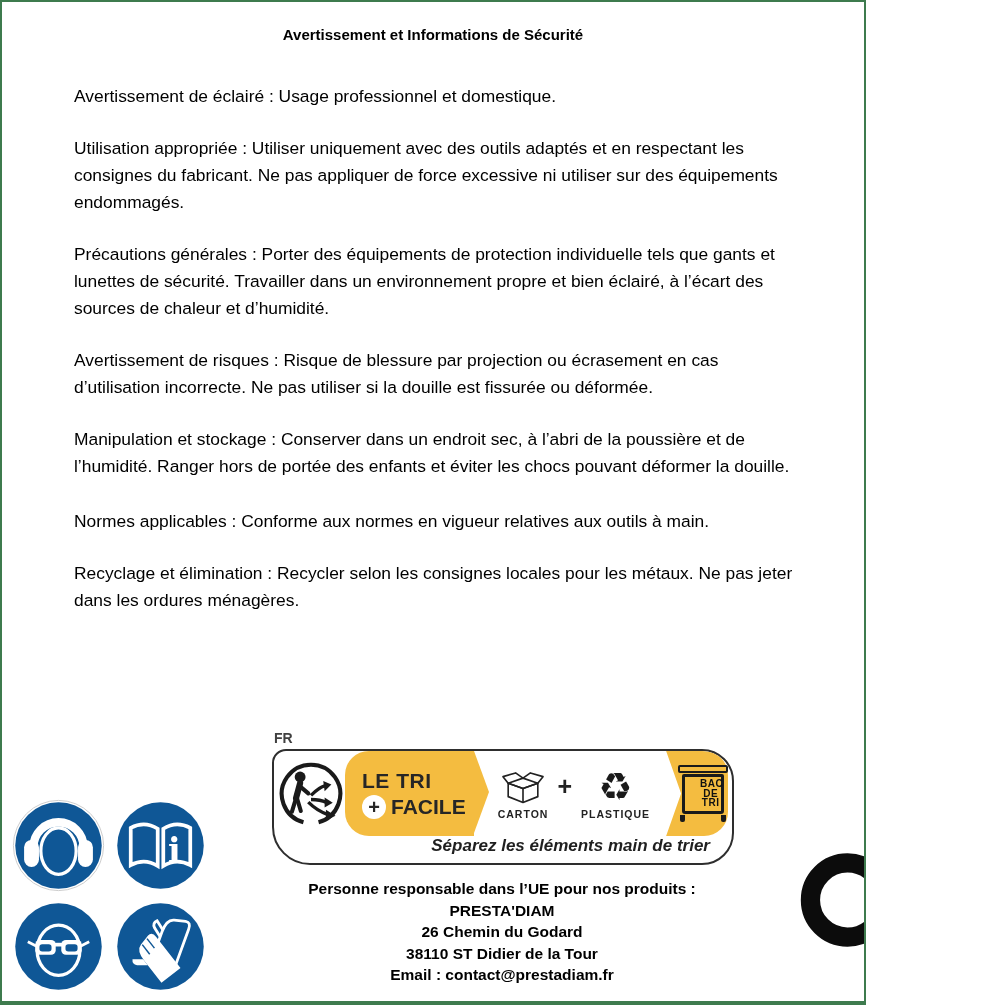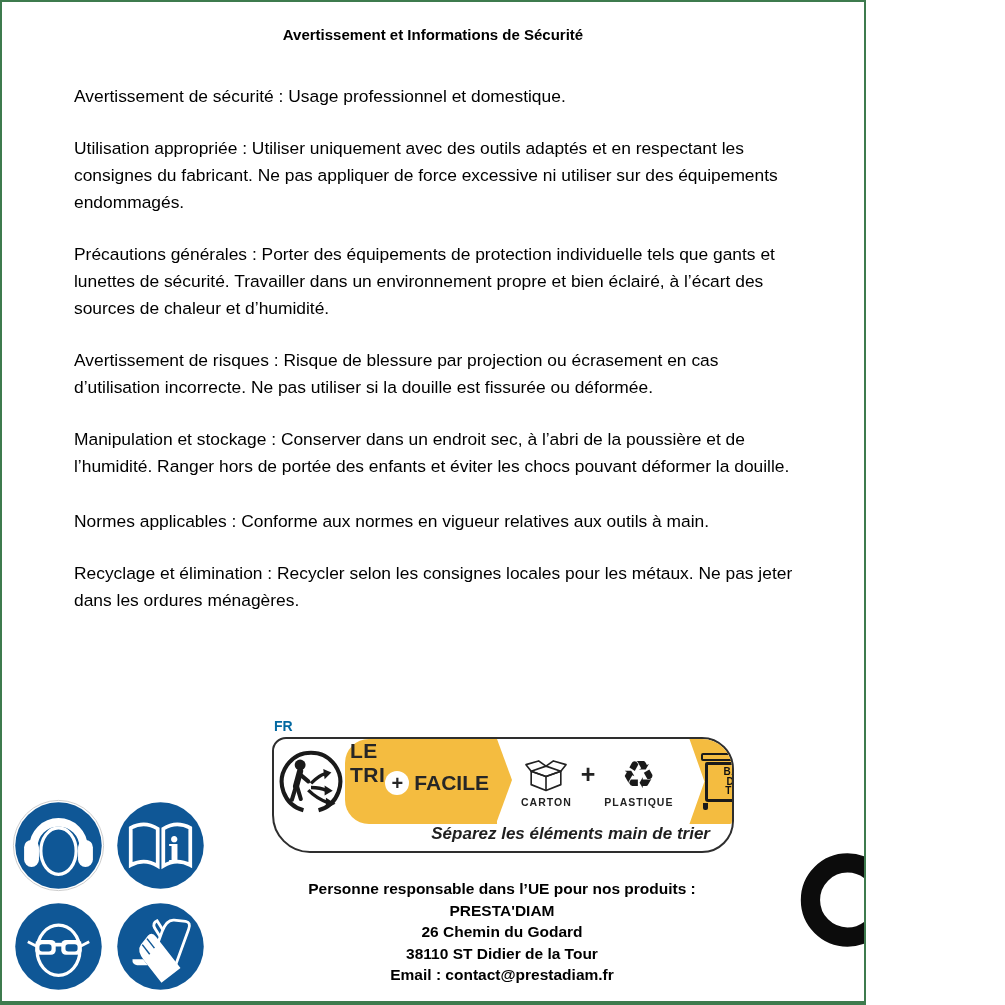--- a/index.html
+++ b/index.html
@@ -18,34 +18,34 @@
 
   
   .picto-grid {
     position:absolute; left:10px; top:797px;
     display:grid; grid-template-columns:93px 93px; grid-auto-rows:93px; gap:8px 9px;
   }
   .picto-grid svg { width:93px; height:93px; display:block; }
 
   
   .infotri { position:absolute; left:270px; top:716px; width:462px; }
-  .fr-label { font-weight:bold; font-size:14px; margin:0 0 3px 2px; color:#0369a1; }
+  .fr-label { font-weight:bold; font-size:14px; margin:12px 0 3px 2px; color:#404040; }
   .infotri-box {
     border:2px solid #2e2e2e; border-radius:14px 32px 32px 38px;
     background:#fff; height:116px; box-sizing:border-box;
     display:flex; flex-direction:column; overflow:hidden;
   }
   .band { flex:1; display:flex; align-items:stretch; min-height:0; }
   .triman-wrap { width:74px; display:flex; align-items:center; justify-content:center; padding-left:3px; }
   .triman-wrap svg { width:68px; height:74px; }
   .yellow-banner {
     position:relative; background:var(--banner-yellow,#f4bc40);
     border-radius:24px 0 0 24px;
-    display:flex; flex-direction:row; justify-content:center;
-    padding:0 8px 0 5px;
+    display:flex; flex-direction:column; justify-content:center;
+    padding:0 8px 0 17px;
   }
   .yellow-banner::after {
     content:""; position:absolute; right:-15px; top:0; width:0; height:0;
     border-top:41px solid transparent; border-bottom:41px solid transparent;
     border-left:15px solid var(--banner-yellow,#f4bc40);
   }
   .banner-l1 { font-size:21px; font-weight:900; color:#262626; letter-spacing:0.5px; }
   .banner-l2 { display:flex; align-items:center; gap:5px; margin-top:2px; }
   .plus-circle {
     width:24px; height:24px; border-radius:50%; background:#fff; color:#262626;
@@ -84,21 +84,21 @@
   .ce svg { width:160px; height:112px; display:block; }
 </style>
 </head>
 <body>
 
 <div class="page">
 
   <div class="title">Avertissement et Informations de Sécurité</div>
 
   <div class="body-text">
-    <p>Avertissement de sécurité : Usage professionnel et domestique.</p>
+    <p>Avertissement de éclairé : Usage professionnel et domestique.</p>
     <p>Utilisation appropriée : Utiliser uniquement avec des outils adaptés et en respectant les consignes du fabricant. Ne pas appliquer de force excessive ni utiliser sur des équipements endommagés.</p>
     <p>Précautions générales : Porter des équipements de protection individuelle tels que gants et lunettes de sécurité. Travailler dans un environnement propre et bien éclairé, à l’écart des sources de chaleur et d’humidité.</p>
     <p>Avertissement de risques : Risque de blessure par projection ou écrasement en cas d’utilisation incorrecte. Ne pas utiliser si la douille est fissurée ou déformée.</p>
     <p>Manipulation et stockage : Conserver dans un endroit sec, à l’abri de la poussière et de l’humidité. Ranger hors de portée des enfants et éviter les chocs pouvant déformer la douille.</p>
     <p class="gap-before">Normes applicables : Conforme aux normes en vigueur relatives aux outils à main.</p>
     <p>Recyclage et élimination : Recycler selon les consignes locales pour les métaux. Ne pas jeter dans les ordures ménagères.</p>
   </div>
 
   <div class="picto-grid">
     <span>

